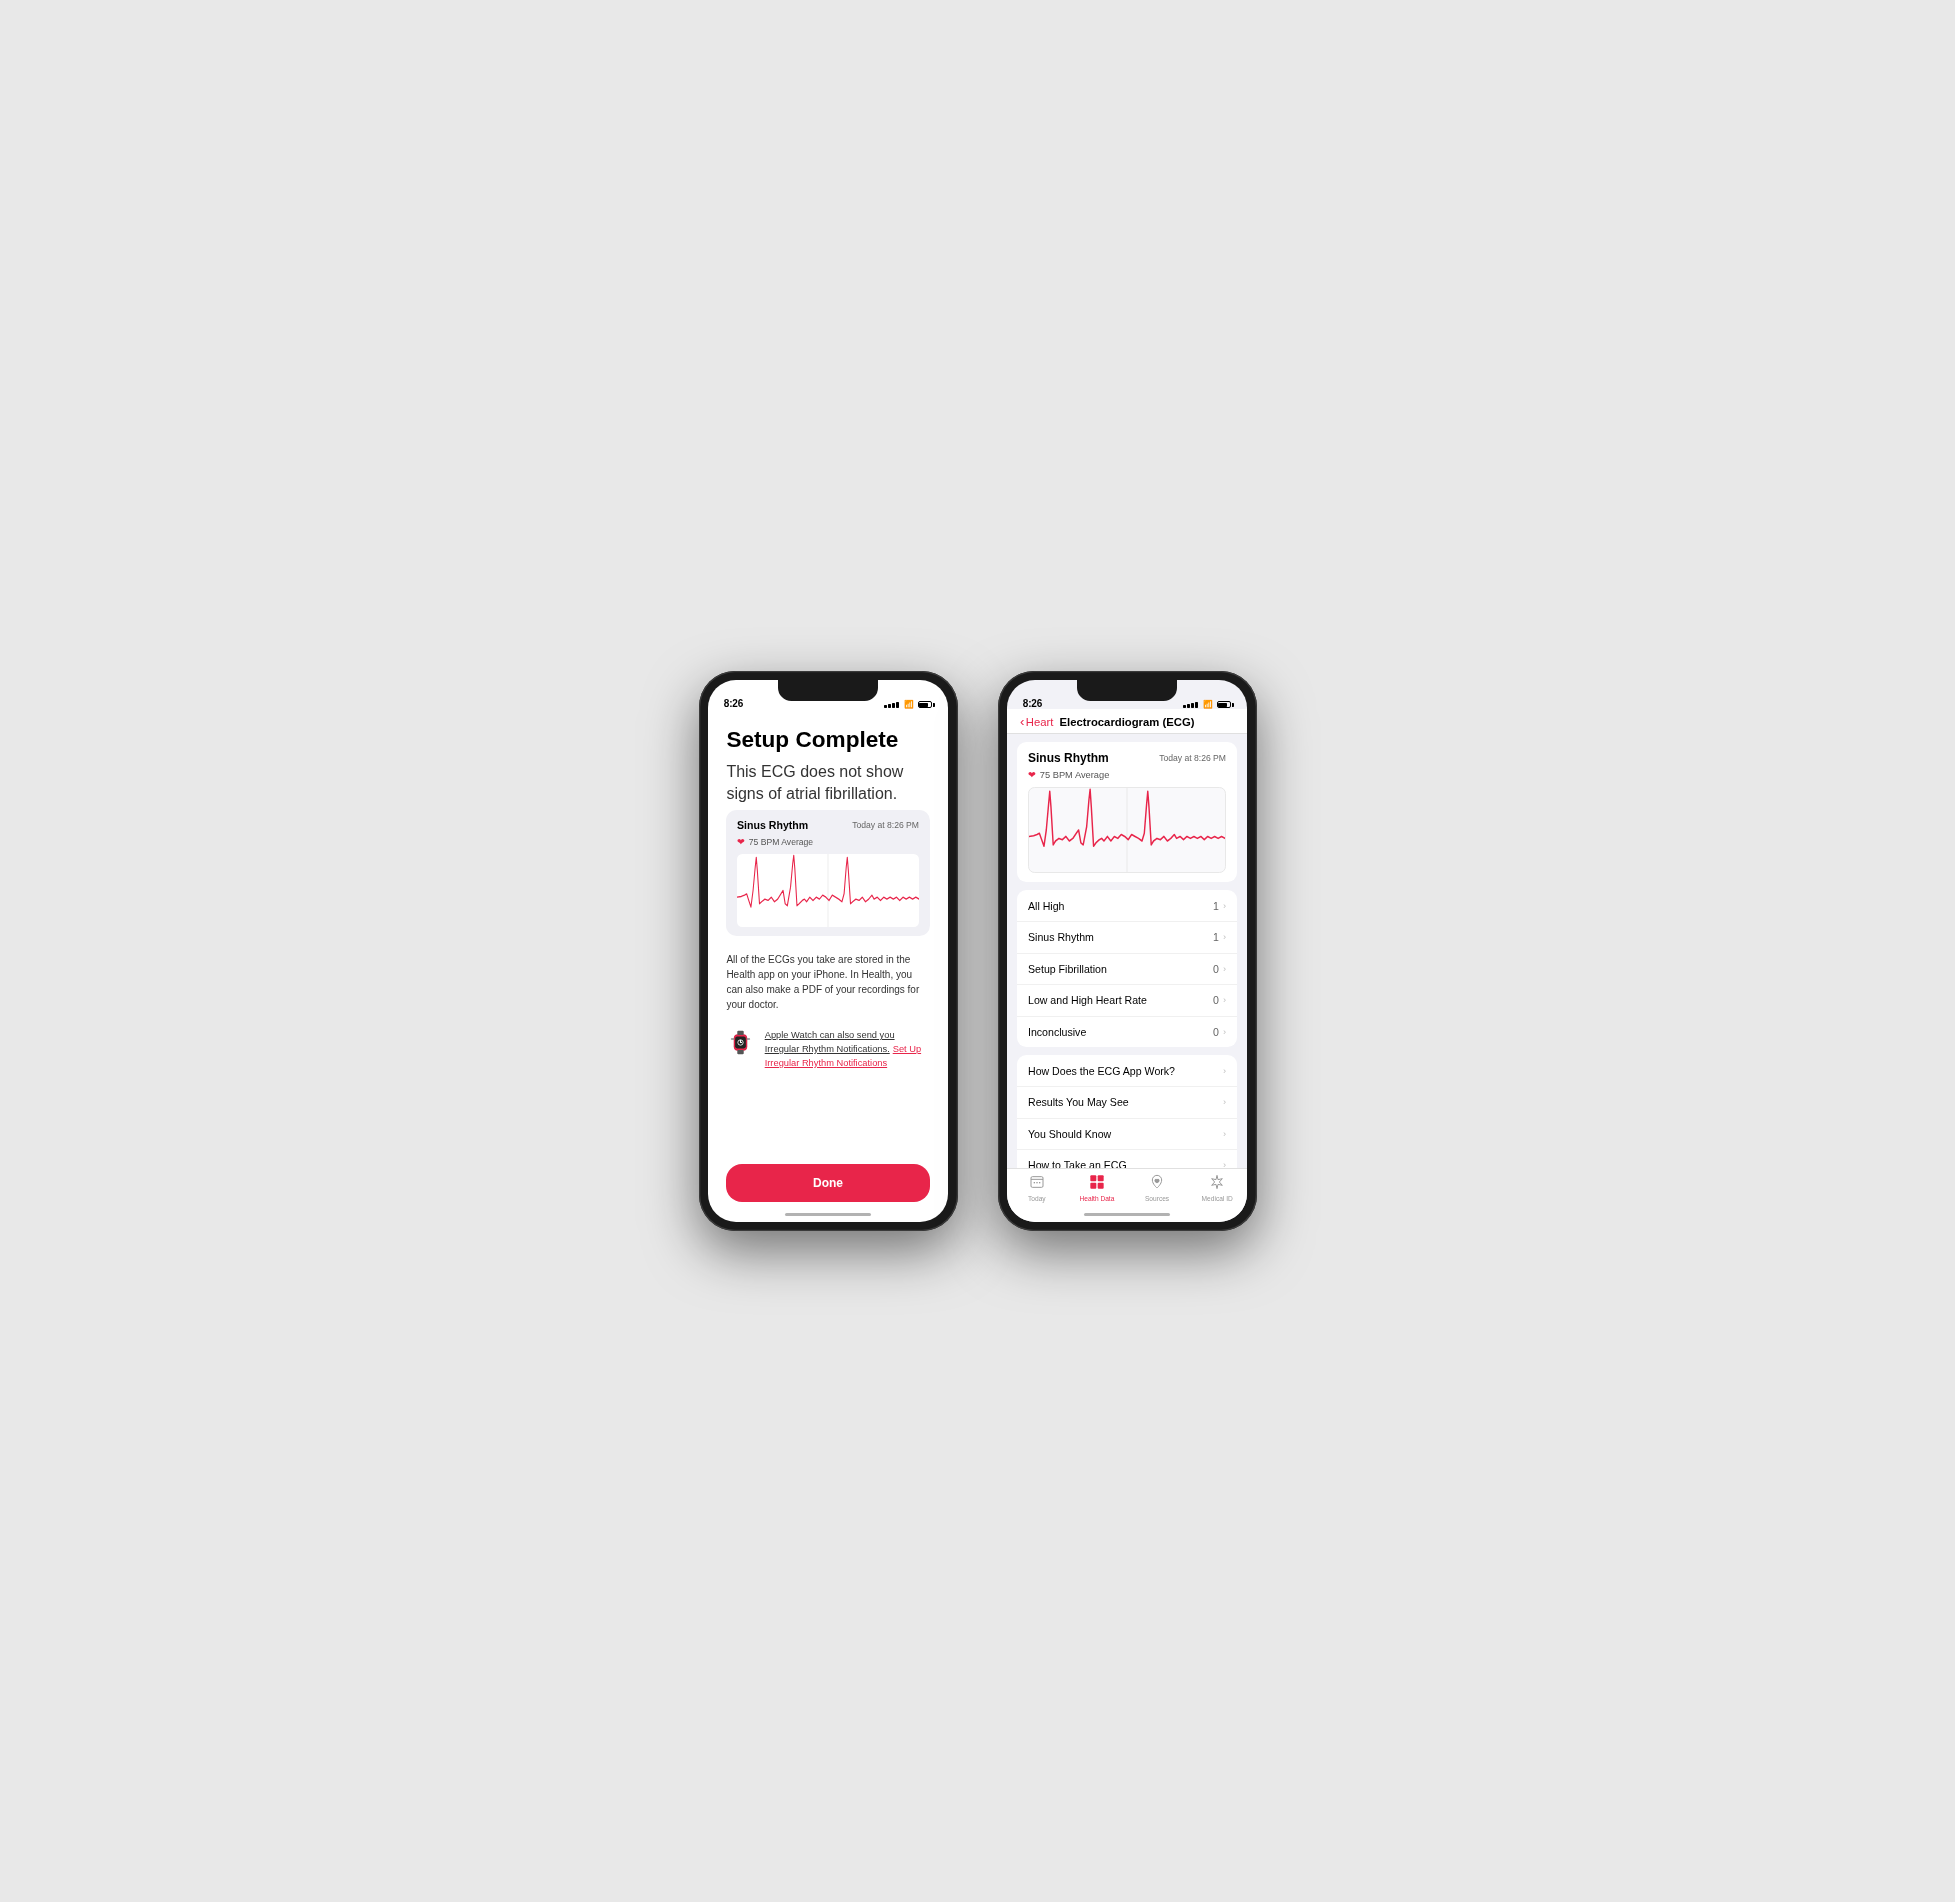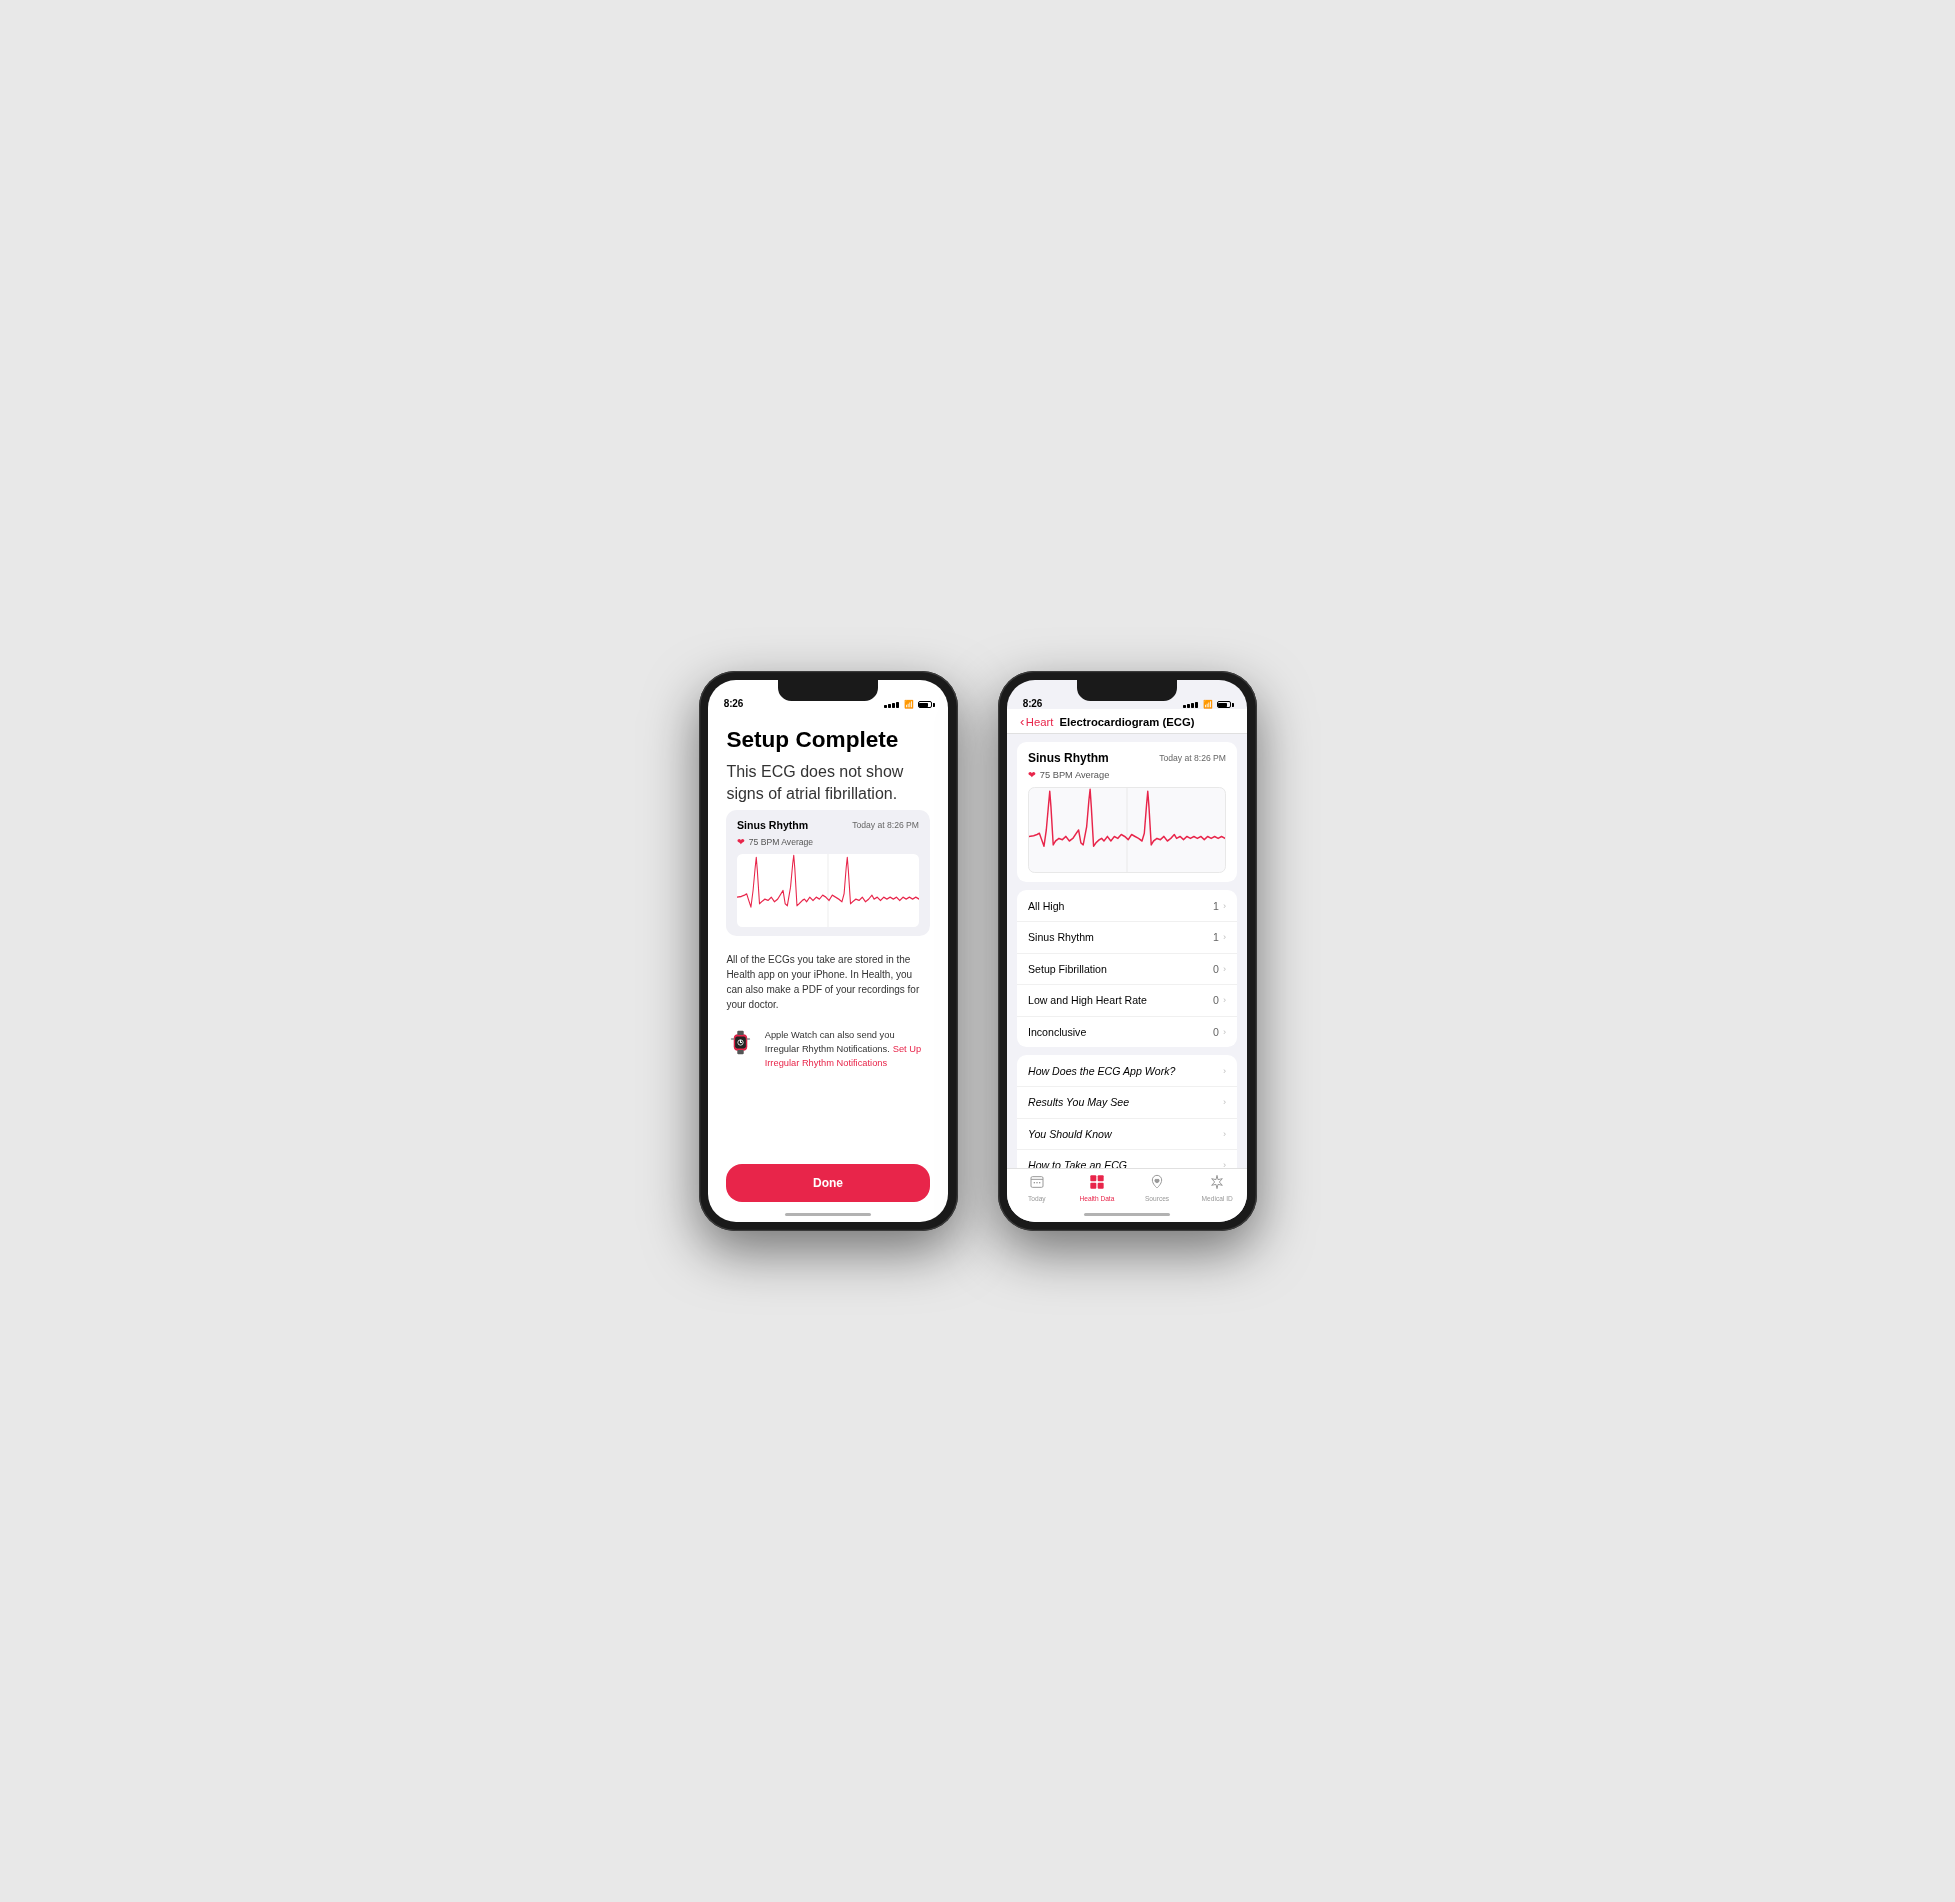--- a/index.html
+++ b/index.html
@@ -146,20 +146,21 @@
     }
     .watch-icon {
       width: 29px;
       height: 29px;
       flex-shrink: 0;
     }
     .irn-text {
       font-size: 9.3px;
       color: #333;
       line-height: 1.4;
+      text-decoration: underline;
     }
     .irn-link { color: #e8254a; }
     .done-btn {
       background: #e8254a;
       color: #fff;
       border: none;
       border-radius: 16px;
       padding: 12px;
       width: 100%;
       font-size: 12px;
@@ -274,21 +275,21 @@
     }
     .info-row {
       display: flex;
       justify-content: space-between;
       align-items: center;
       padding: 9.3px 10.6px;
       border-bottom: 0.7px solid #f0f0f0;
       cursor: pointer;
     }
     .info-row:last-child { border-bottom: none; gap: 28px; }
-    .info-row-label { font-size: 10.6px; color: #000; font-style: italic; }
+    .info-row-label { font-size: 10.6px; color: #000; }
 
     
     .tab-bar {
       position: absolute;
       bottom: 0;
       left: 0;
       right: 0;
       height: 54px;
       background: rgba(255,255,255,0.95);
       border-top: 0.7px solid #e0e0e0;

